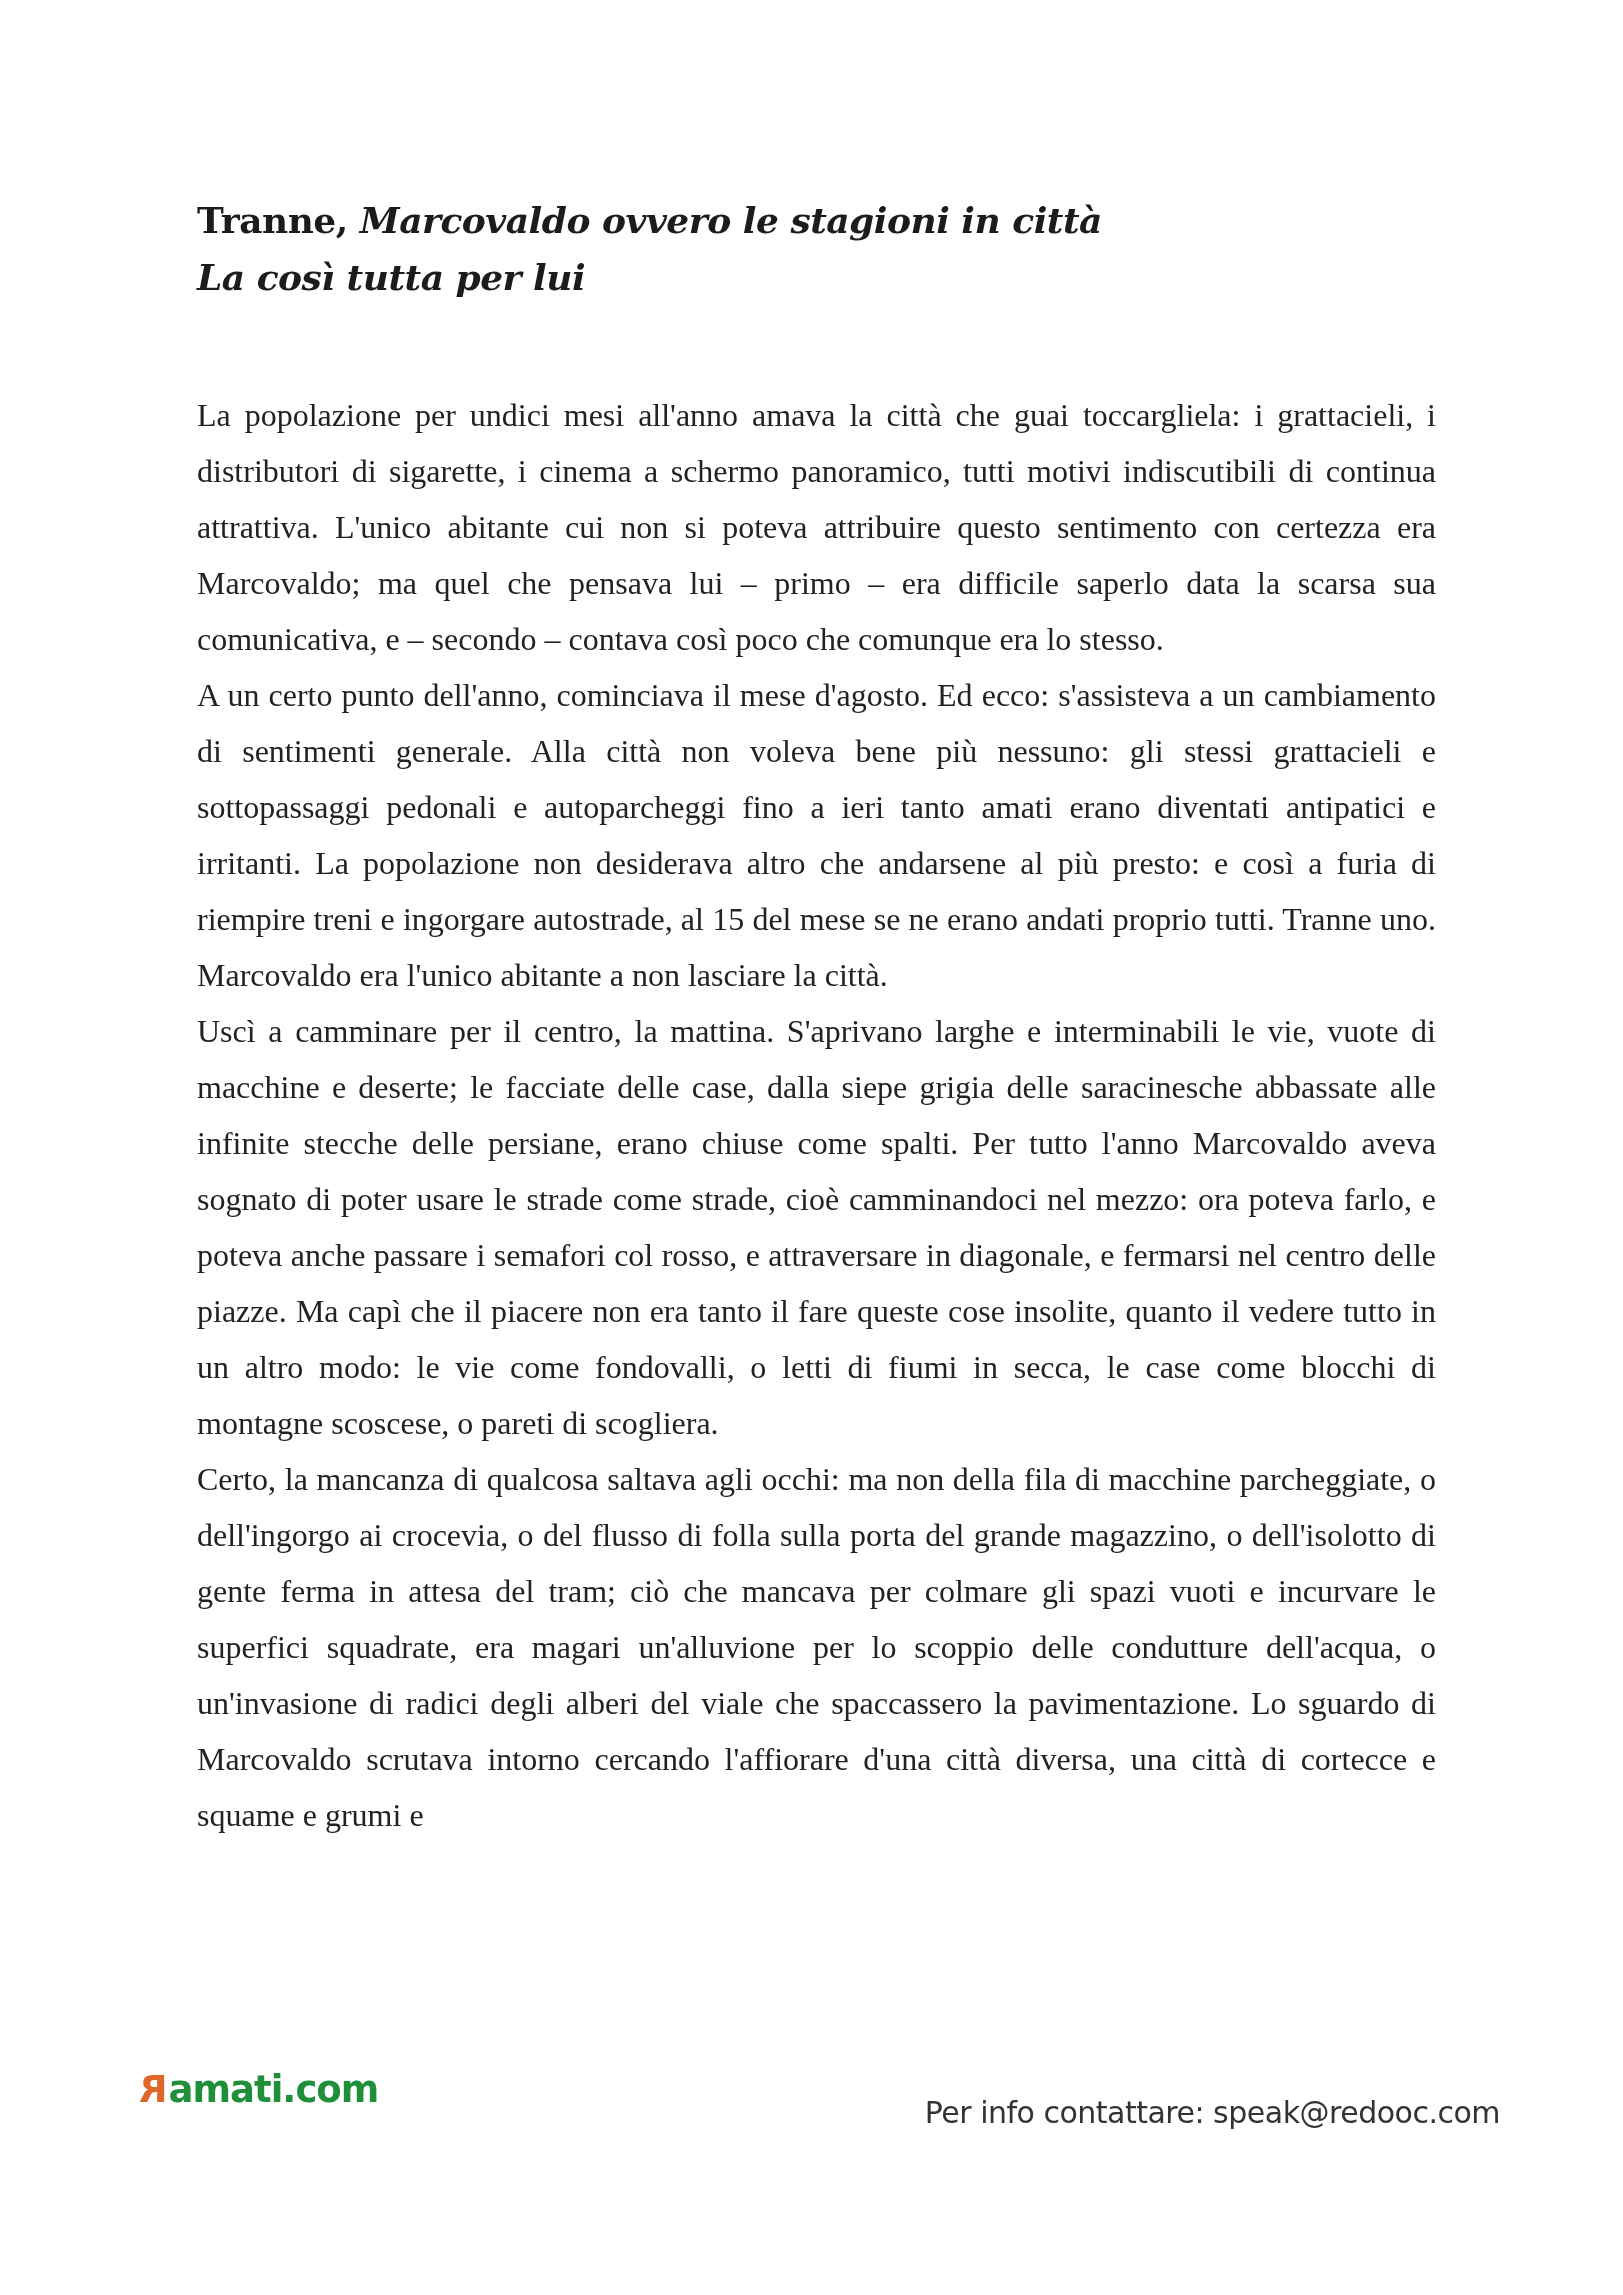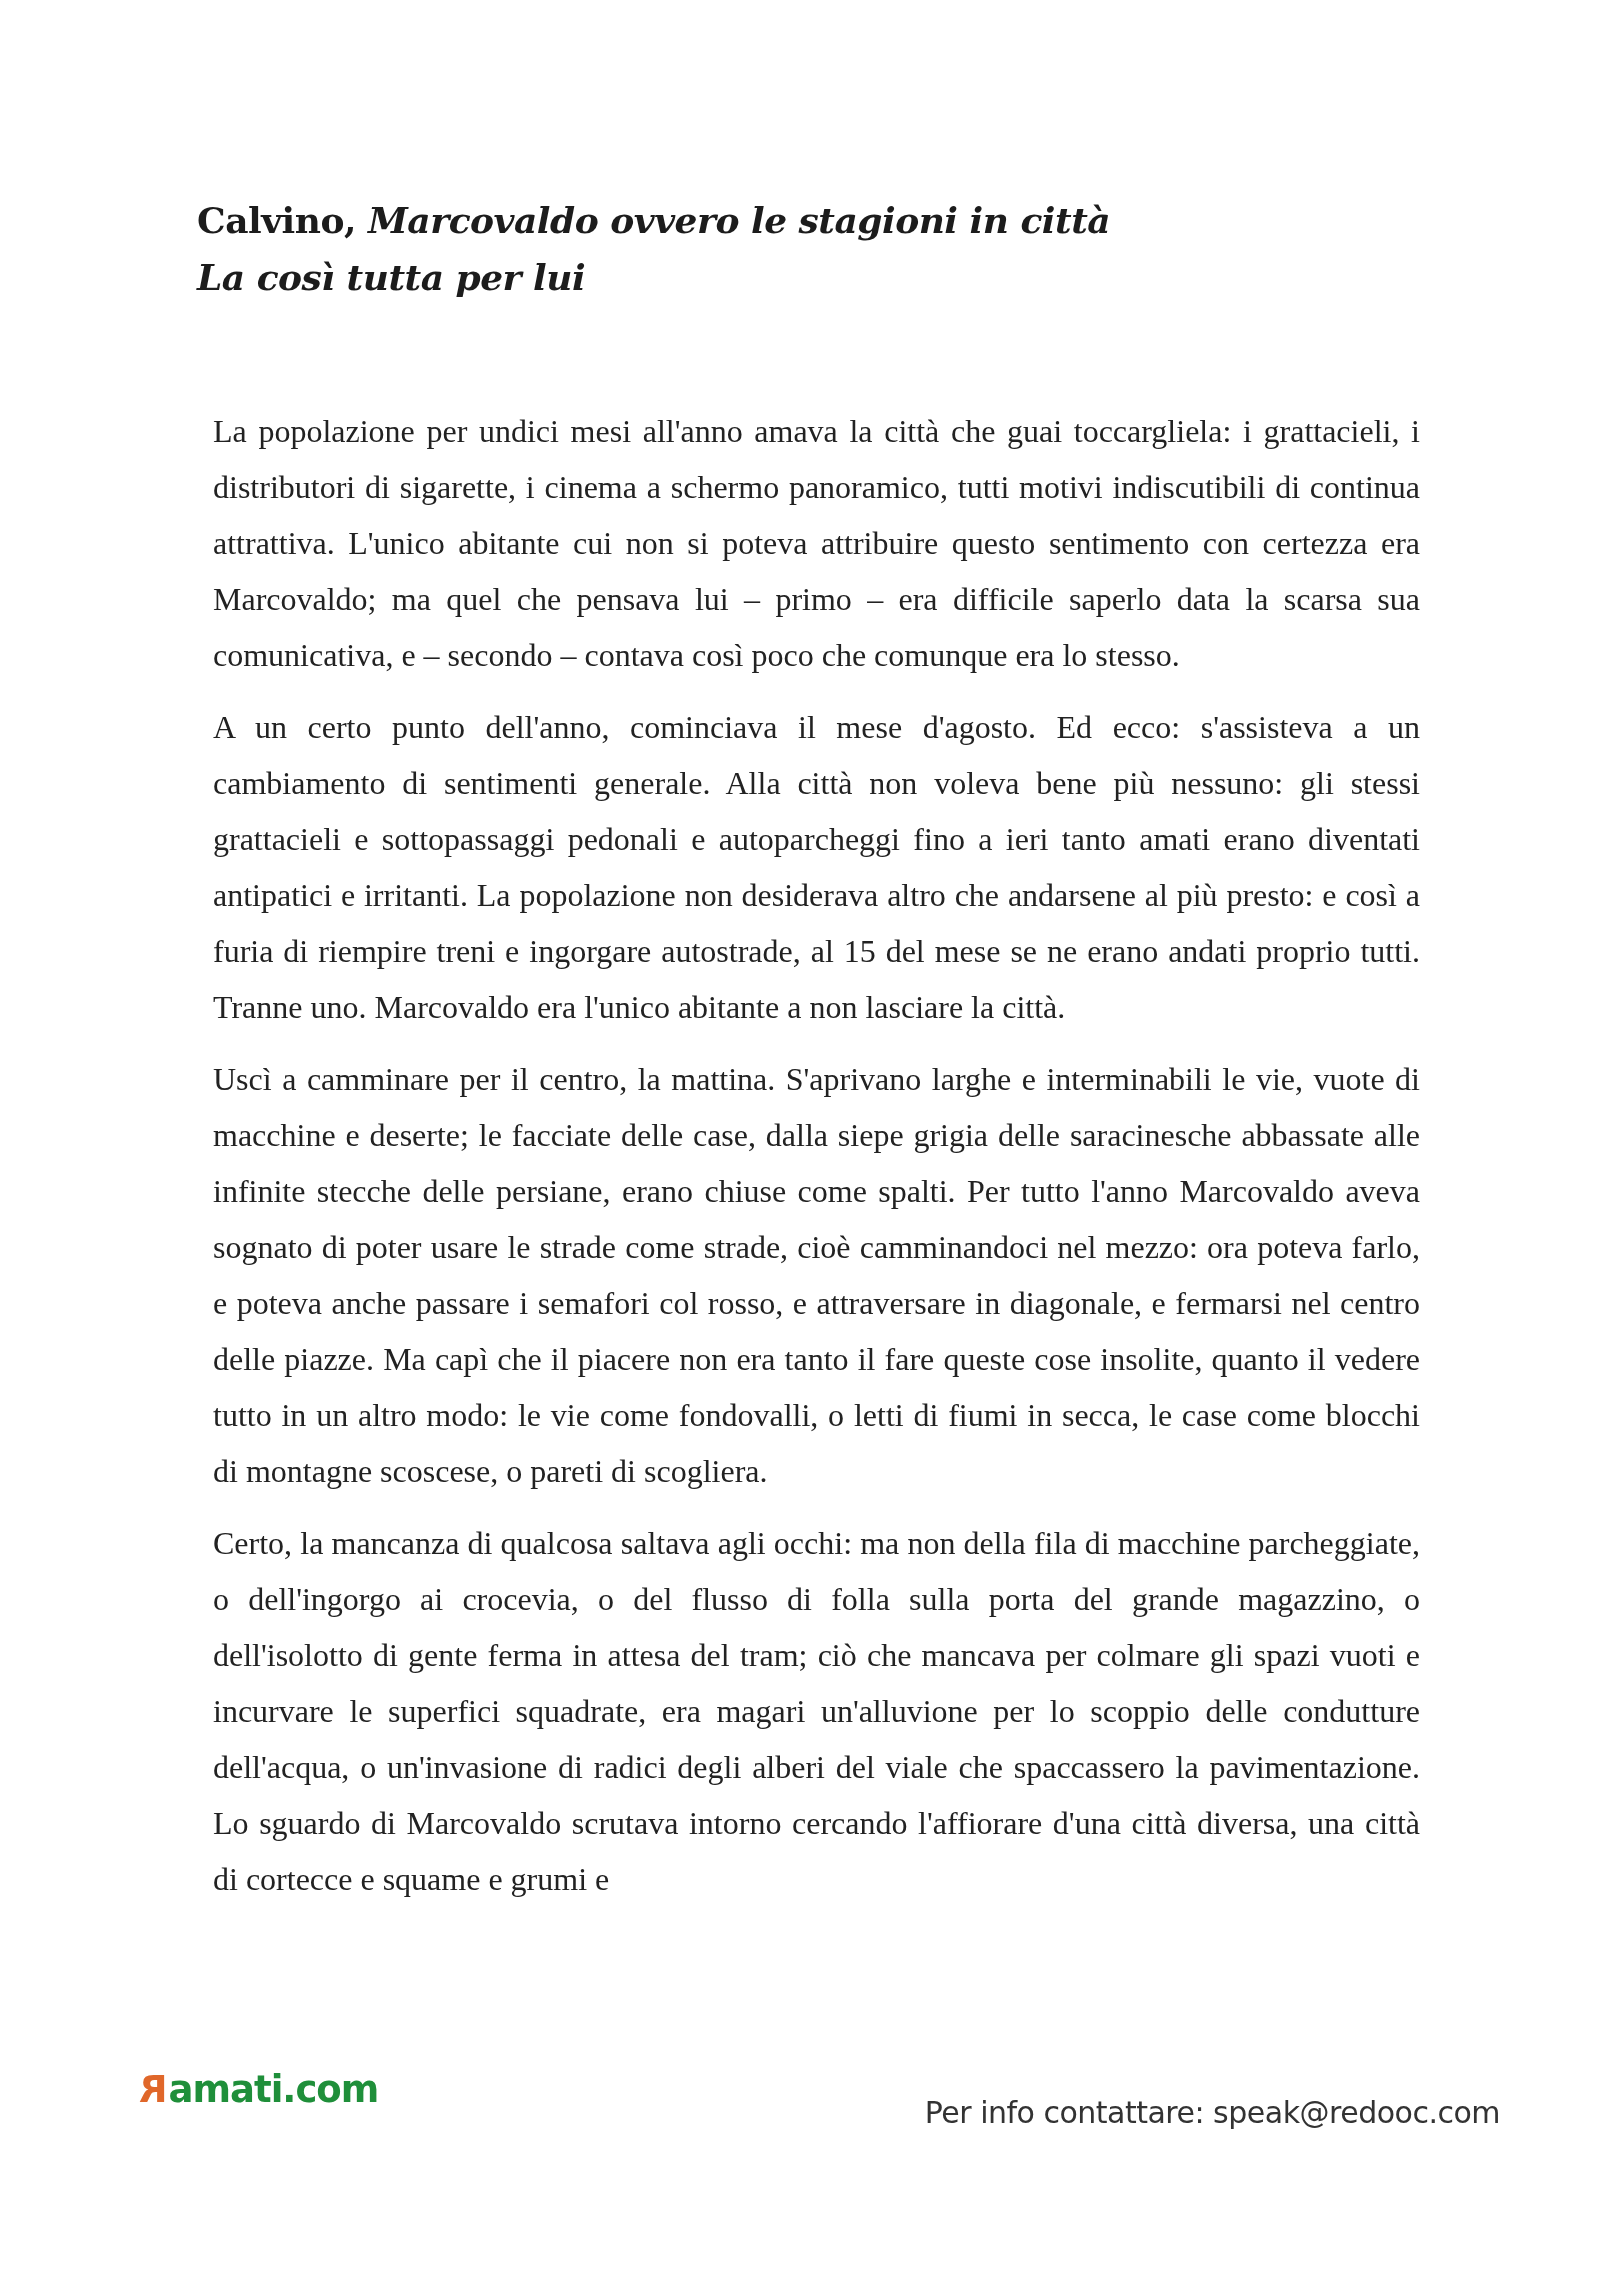--- a/index.html
+++ b/index.html
@@ -20,21 +20,21 @@
     position: absolute;
     left: 197px;
     top: 387px;
     width: 1239px;
     font-family: "Liberation Serif", serif;
     font-size: 32px;
     line-height: 56px;
     color: #222222;
     text-align: justify;
   }
-  .body-text p { margin: 16px; }
+  .body-text p { margin: 0; }
   .footer-logo {
     position: absolute;
     left: 140px;
     top: 2068px;
     font-family: "DejaVu Sans", sans-serif;
     font-weight: bold;
     font-size: 37px;
     color: #1f8f3a;
     letter-spacing: -1px;
     display: flex;
@@ -59,21 +59,21 @@
     margin-top: 24px;
   }
 </style>
 </head>
 <body>
 
 <div class="page">
 
   <div class="title-block">
     <div class="title-line">
-      <span>Calvino,</span>
+      <span>Tranne,</span>
       <em>Marcovaldo ovvero le stagioni in città</em>
     </div>
     <div class="title-line">
       <em>La così tutta per lui</em>
     </div>
   </div>
 
   <div class="body-text">
     <p>La popolazione per undici mesi all'anno amava la città che guai toccargliela: i grattacieli, i distributori di sigarette, i cinema a schermo panoramico, tutti motivi indiscutibili di continua attrattiva. L'unico abitante cui non si poteva attribuire questo sentimento con certezza era Marcovaldo; ma quel che pensava lui – primo – era difficile saperlo data la scarsa sua comunicativa, e – secondo – contava così poco che comunque era lo stesso.</p>
     <p>A un certo punto dell'anno, cominciava il mese d'agosto. Ed ecco: s'assisteva a un cambiamento di sentimenti generale. Alla città non voleva bene più nessuno: gli stessi grattacieli e sottopassaggi pedonali e autoparcheggi fino a ieri tanto amati erano diventati antipatici e irritanti. La popolazione non desiderava altro che andarsene al più presto: e così a furia di riempire treni e ingorgare autostrade, al 15 del mese se ne erano andati proprio tutti. Tranne uno. Marcovaldo era l'unico abitante a non lasciare la città.</p>

